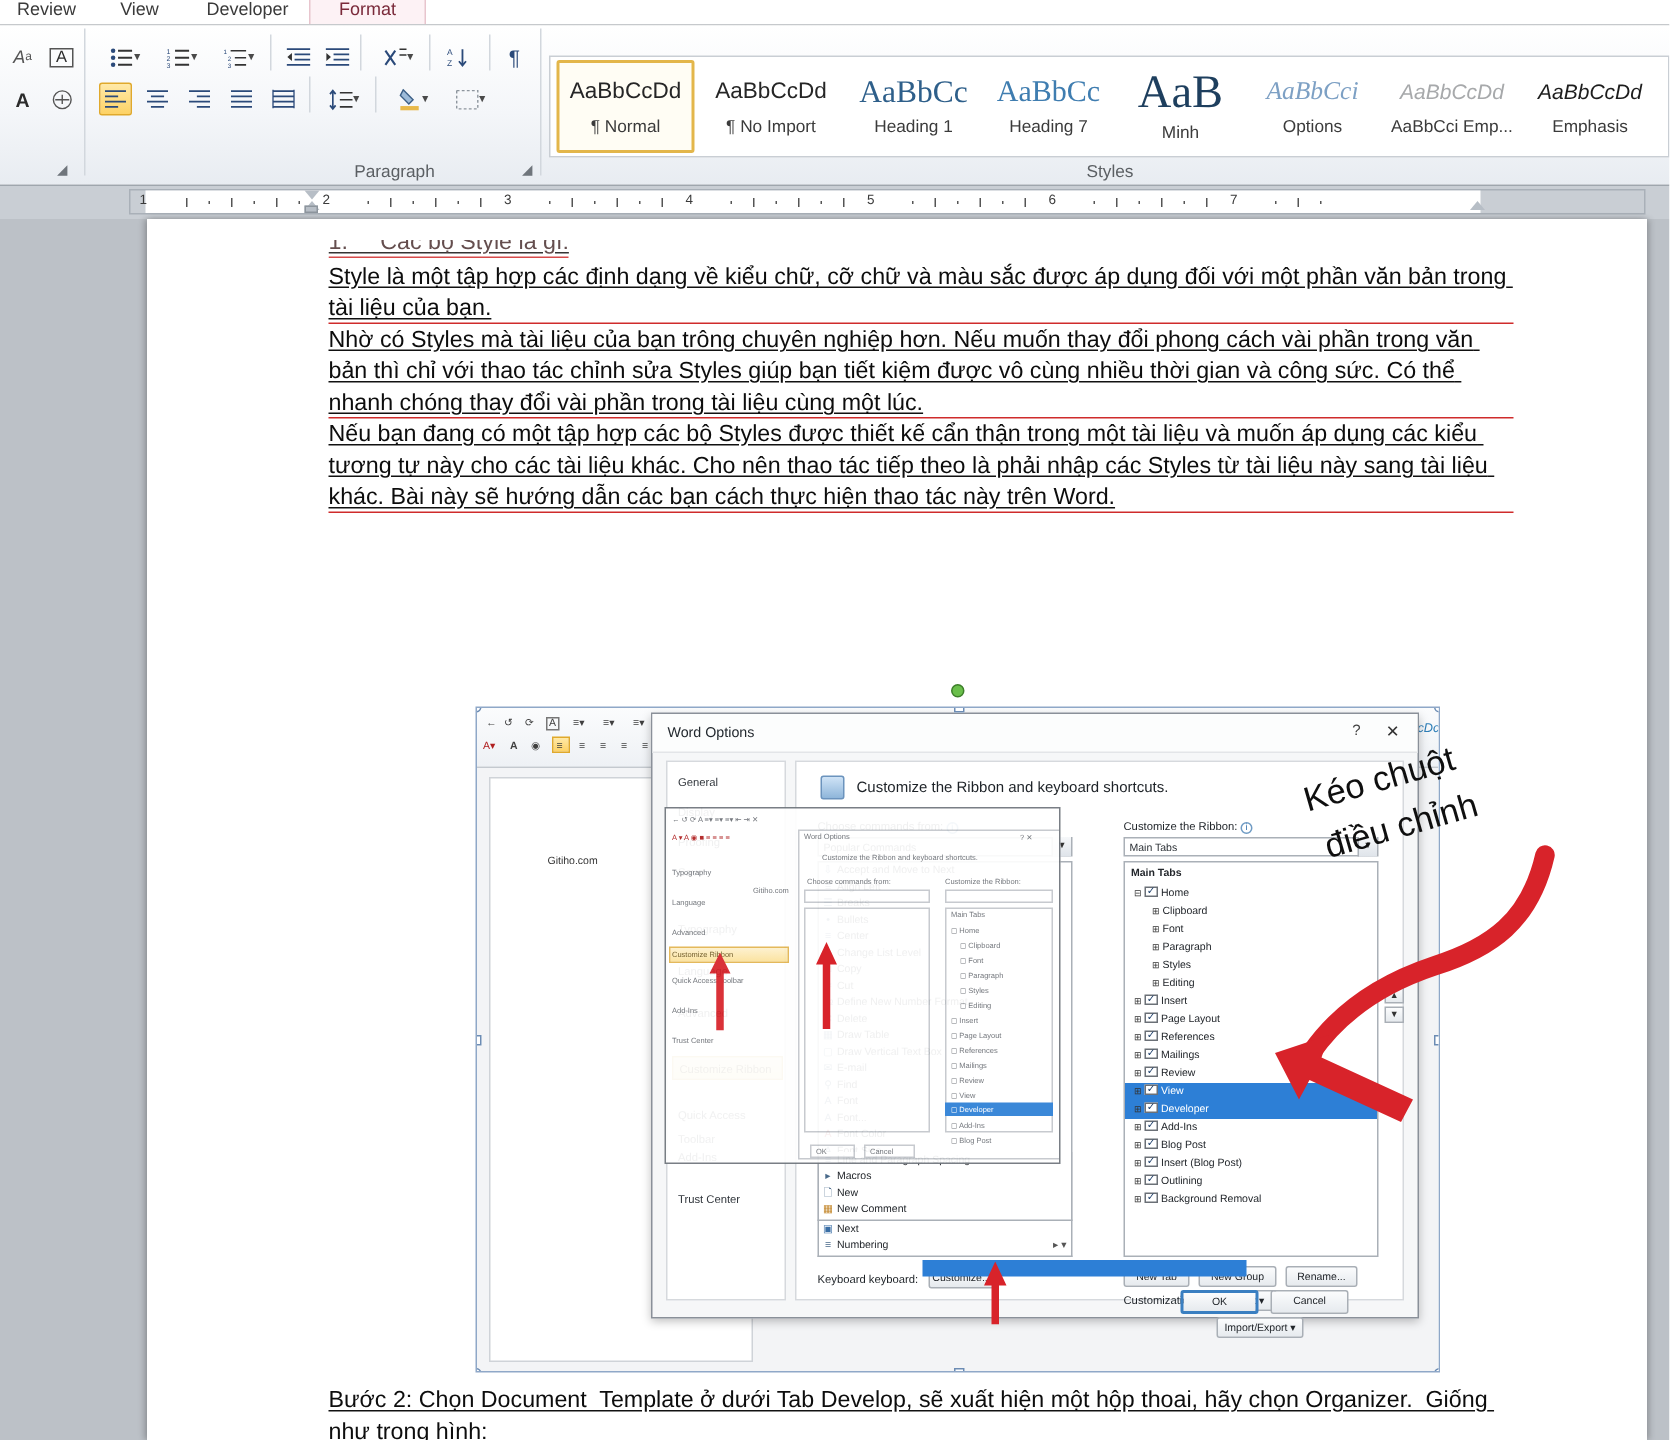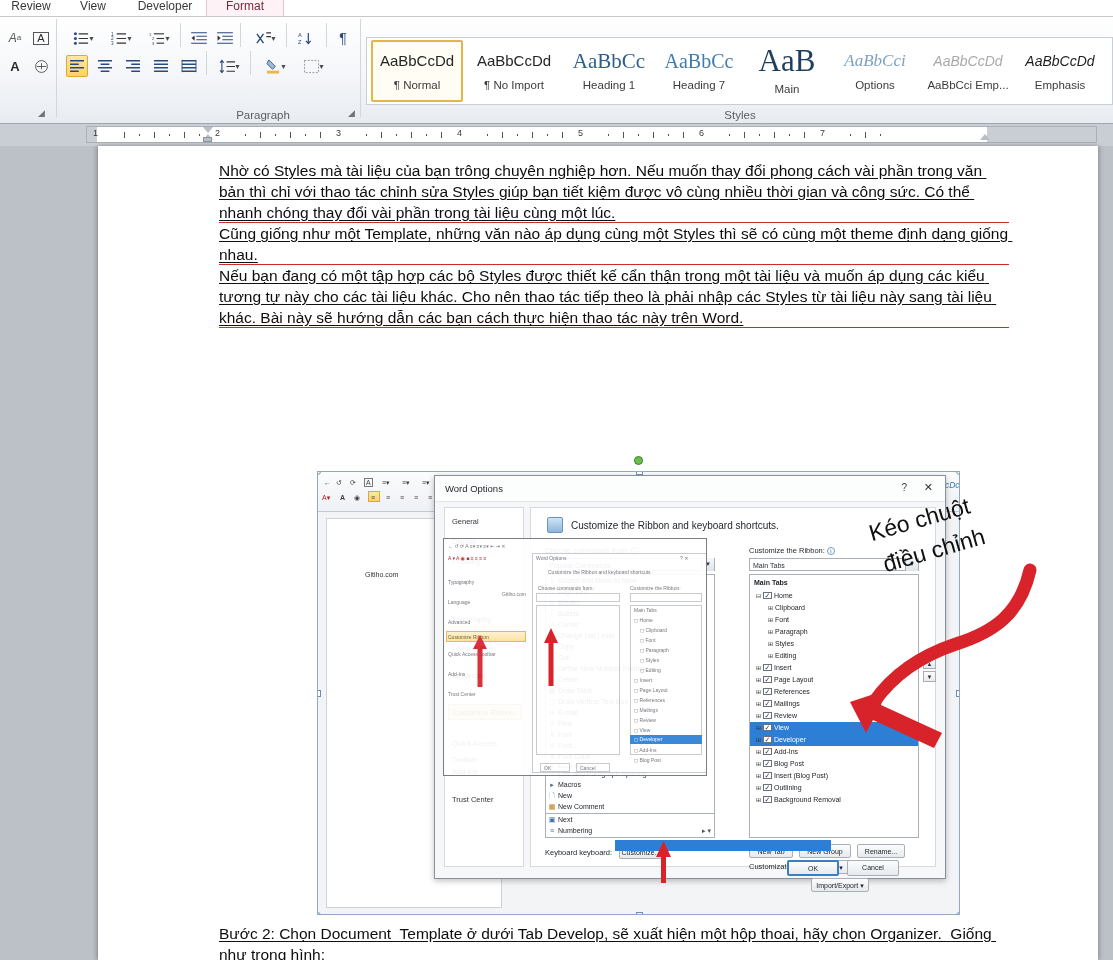--- a/index.html
+++ b/index.html
@@ -379,21 +379,21 @@
       <div class="sitem" style="left:198px;width:88px;">
         <div class="sprev" style="font-family:'Liberation Serif',serif;font-size:21px;color:#2e5f8a;">AaBbCc</div>
         <div class="sname">Heading 1</div>
       </div>
       <div class="sitem" style="left:288px;width:88px;">
         <div class="sprev" style="font-family:'Liberation Serif',serif;font-size:20px;color:#3f7db0;">AaBbCc</div>
         <div class="sname">Heading 7</div>
       </div>
       <div class="sitem" style="left:378px;width:84px;">
         <div class="sprev" style="font-family:'Liberation Serif',serif;font-size:31px;color:#1e3f5e;line-height:30px;">AaB</div>
-        <div class="sname">Main</div>
+        <div class="sname">Minh</div>
       </div>
       <div class="sitem" style="left:464px;width:88px;">
         <div class="sprev" style="font-family:'Liberation Serif',serif;font-style:italic;font-size:17px;color:#7da0c4;">AaBbCci</div>
         <div class="sname">Options</div>
       </div>
       <div class="sitem" style="left:554px;width:94px;">
         <div class="sprev" style="font-style:italic;font-size:14px;color:#a7a9ab;">AaBbCcDd</div>
         <div class="sname">AaBbCci Emp...</div>
       </div>
       <div class="sitem" style="left:650px;width:86px;">
@@ -464,23 +464,26 @@
       <div class="indent-bot" style="left:116px;top:7px;"></div>
       <div class="indent-sq" style="left:116px;top:10px;"></div>
       <div class="indent-bot" style="left:893px;top:7px;"></div>
     </div>
   </div>
 
   <div class="workspace">
     <div class="page">
       <div class="docbody">
 
-
+        <div class="clip" style="height:12px;">
+          <div class="p uline sq" style="position:absolute;top:-9px;left:0;color:#4a3030;opacity:0.85;">1.     Các bộ Style là gì:</div>
+        </div>
+
+        <p class="p uline sq" style="margin-top:2px;">Style là một tập hợp các định dạng về kiểu chữ, cỡ chữ và màu sắc được áp dụng đối với một phần văn bản trong tài liệu của bạn.</p>
         <p class="p uline sq">Nhờ có Styles mà tài liệu của bạn trông chuyên nghiệp hơn. Nếu muốn thay đổi phong cách vài phần trong văn bản thì chỉ với thao tác chỉnh sửa Styles giúp bạn tiết kiệm được vô cùng nhiều thời gian và công sức. Có thể nhanh chóng thay đổi vài phần trong tài liệu cùng một lúc.</p>
-        <p class="p uline sq">Cũng giống như một Template, những văn nào áp dụng cùng một Styles thì sẽ có cùng một theme định dạng giống nhau.</p>
         <p class="p uline sq">Nếu bạn đang có một tập hợp các bộ Styles được thiết kế cẩn thận trong một tài liệu và muốn áp dụng các kiểu tương tự này cho các tài liệu khác. Cho nên thao tác tiếp theo là phải nhập các Styles từ tài liệu này sang tài liệu khác. Bài này sẽ hướng dẫn các bạn cách thực hiện thao tác này trên Word.</p>
 
         <p class="p" style="height:21px;">&nbsp;</p>
 
       </div>
 
       <div class="picsel">
 
         <div class="pic">
 

